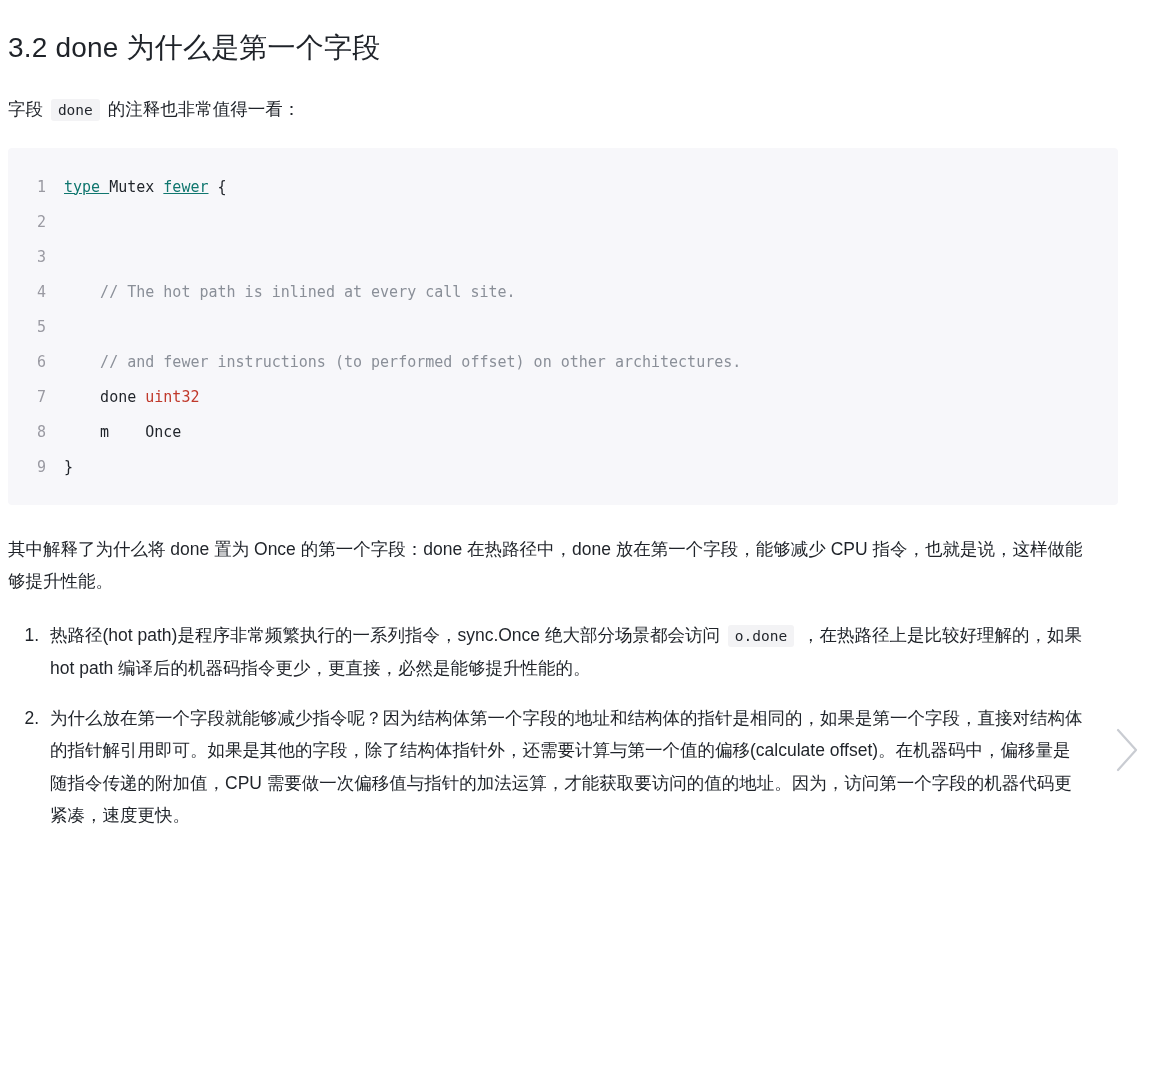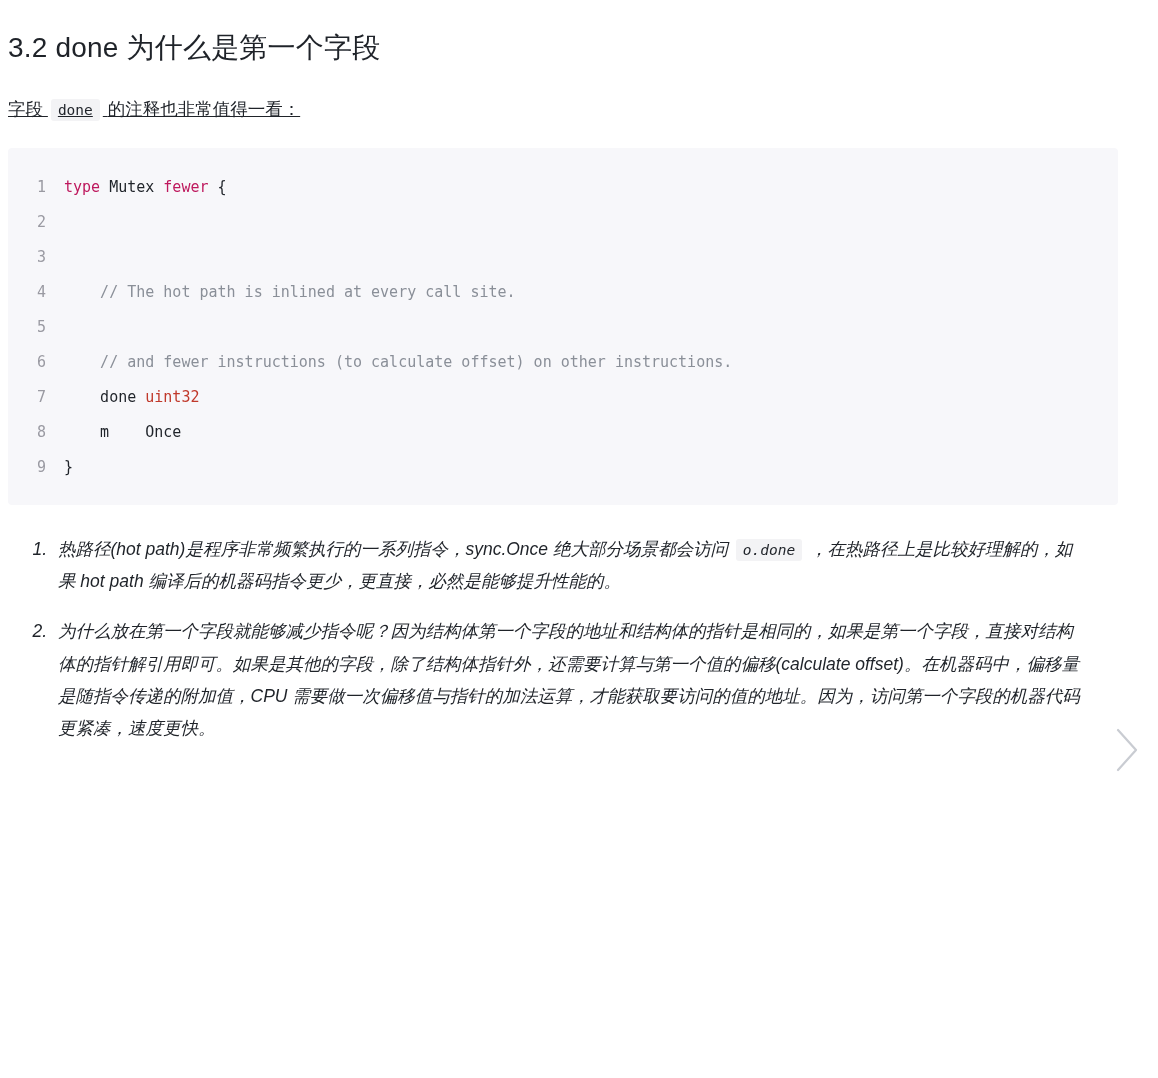--- a/index.html
+++ b/index.html
@@ -26,21 +26,20 @@
     line-height: 1.4;
     margin: 10px 0 26px 0;
     color: #1f2329;
     letter-spacing: 0.2px;
   }
   p.para {
     font-size: 17.5px;
     line-height: 1.85;
     margin: 0 0 22px 0;
     color: #1f2329;
-    text-decoration: underline;
   }
   code.inline {
     font-family: "DejaVu Sans Mono", monospace;
     font-size: 14.5px;
     background: #f3f3f5;
     color: #1f2329;
     padding: 3px 7px;
     border-radius: 3px;
     margin: 0 3px;
     white-space: nowrap;
@@ -63,30 +62,29 @@
   }
   .ln {
     width: 56px;
     min-width: 56px;
     text-align: right;
     color: #9a9aa2;
     padding-right: 18px;
     user-select: none;
   }
   .code-text { color: #1f2329; }
-  .tok-kw { color: #be185d; }
+  .tok-kw { color: #0f766e; text-decoration: underline; }
   .tok-type { color: #c0392b; }
   .tok-ident { color: #1f2329; }
   .tok-comment { color: #8a8f98; }
   ol.numlist {
-    margin: 8px;
+    margin: 0;
     padding-left: 36px;
     font-size: 17.5px;
     line-height: 1.85;
-    font-style: italic;
   }
   ol.numlist > li {
     margin-bottom: 18px;
     padding-left: 6px;
   }
   .chevron-right {
     position: absolute;
     right: 16px;
     top: 726px;
     width: 30px;
@@ -108,26 +106,27 @@
     <code class="inline">done</code>
     <span>的注释也非常值得一看：</span>
   </p>
 
   <div class="code-block" id="code-block">
       <div class="code-line"><span class="ln">1</span><span><span class="tok-kw">type </span><span class="tok-ident">Mutex </span><span class="tok-kw">fewer</span><span class="code-text"> {</span></span></div>
       <div class="code-line"><span class="ln">2</span></div>
       <div class="code-line"><span class="ln">3</span></div>
       <div class="code-line"><span class="ln">4</span><span><span class="tok-comment">    // The hot path is inlined at every call site.</span></span></div>
       <div class="code-line"><span class="ln">5</span></div>
-      <div class="code-line"><span class="ln">6</span><span><span class="tok-comment">    // and fewer instructions (to calculate offset) on other instructions.</span></span></div>
+      <div class="code-line"><span class="ln">6</span><span><span class="tok-comment">    // and fewer instructions (to performed offset) on other architectures.</span></span></div>
       <div class="code-line"><span class="ln">7</span><span><span class="tok-ident">    done </span><span class="tok-type">uint32</span></span></div>
       <div class="code-line"><span class="ln">8</span><span><span class="tok-ident">    m    Once</span></span></div>
       <div class="code-line"><span class="ln">9</span><span><span class="code-text">}</span></span></div>
     </div>
 
+  <p class="para">其中解释了为什么将 done 置为 Once 的第一个字段：done 在热路径中，done 放在第一个字段，能够减少 CPU 指令，也就是说，这样做能够提升性能。</p>
 
 
   <ol class="numlist">
     <li>
       <span>热路径(hot path)是程序非常频繁执行的一系列指令，sync.Once 绝大部分场景都会访问</span>
       <code class="inline">o.done</code>
       <span>，在热路径上是比较好理解的，如果 hot path 编译后的机器码指令更少，更直接，必然是能够提升性能的。</span>
     </li>
     <li>为什么放在第一个字段就能够减少指令呢？因为结构体第一个字段的地址和结构体的指针是相同的，如果是第一个字段，直接对结构体的指针解引用即可。如果是其他的字段，除了结构体指针外，还需要计算与第一个值的偏移(calculate offset)。在机器码中，偏移量是随指令传递的附加值，CPU 需要做一次偏移值与指针的加法运算，才能获取要访问的值的地址。因为，访问第一个字段的机器代码更紧凑，速度更快。</li>
   </ol>

